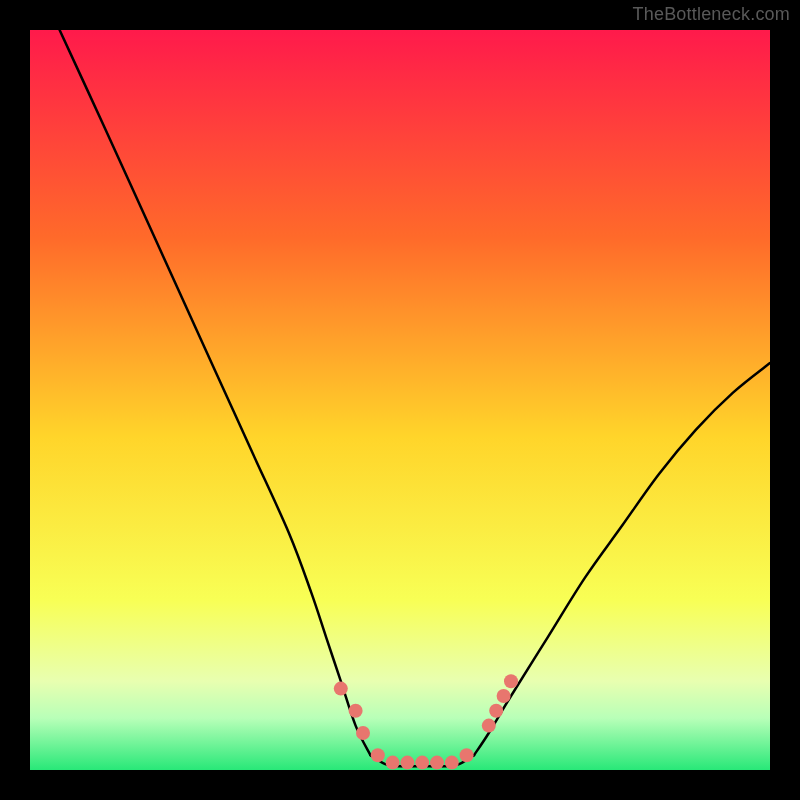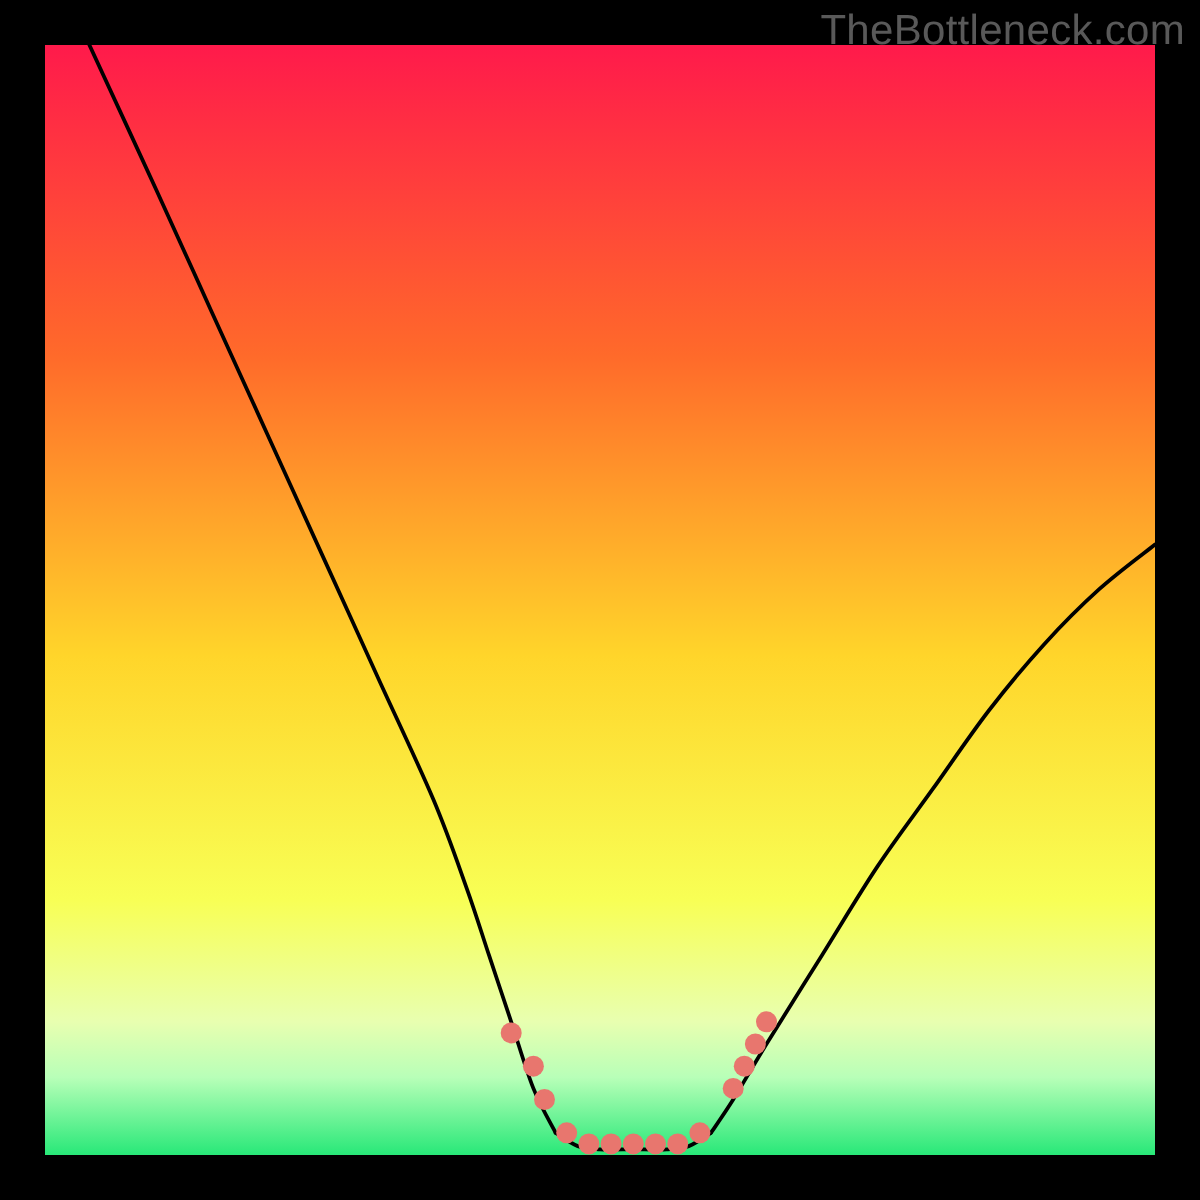--- a/index.html
+++ b/index.html
@@ -24,21 +24,21 @@
     left: 30px;
     top: 30px;
     width: 740px;
     height: 740px;
   }
   .attribution {
     position: absolute;
     top: 4px;
     right: 10px;
     color: #595959;
-    font-size: 28px;
+    font-size: 18px;
     font-weight: 500;
     letter-spacing: 0.2px;
   }
 </style>
 </head>
 <body>
 
 <div class="frame">
   <div class="attribution">TheBottleneck.com</div>
 

